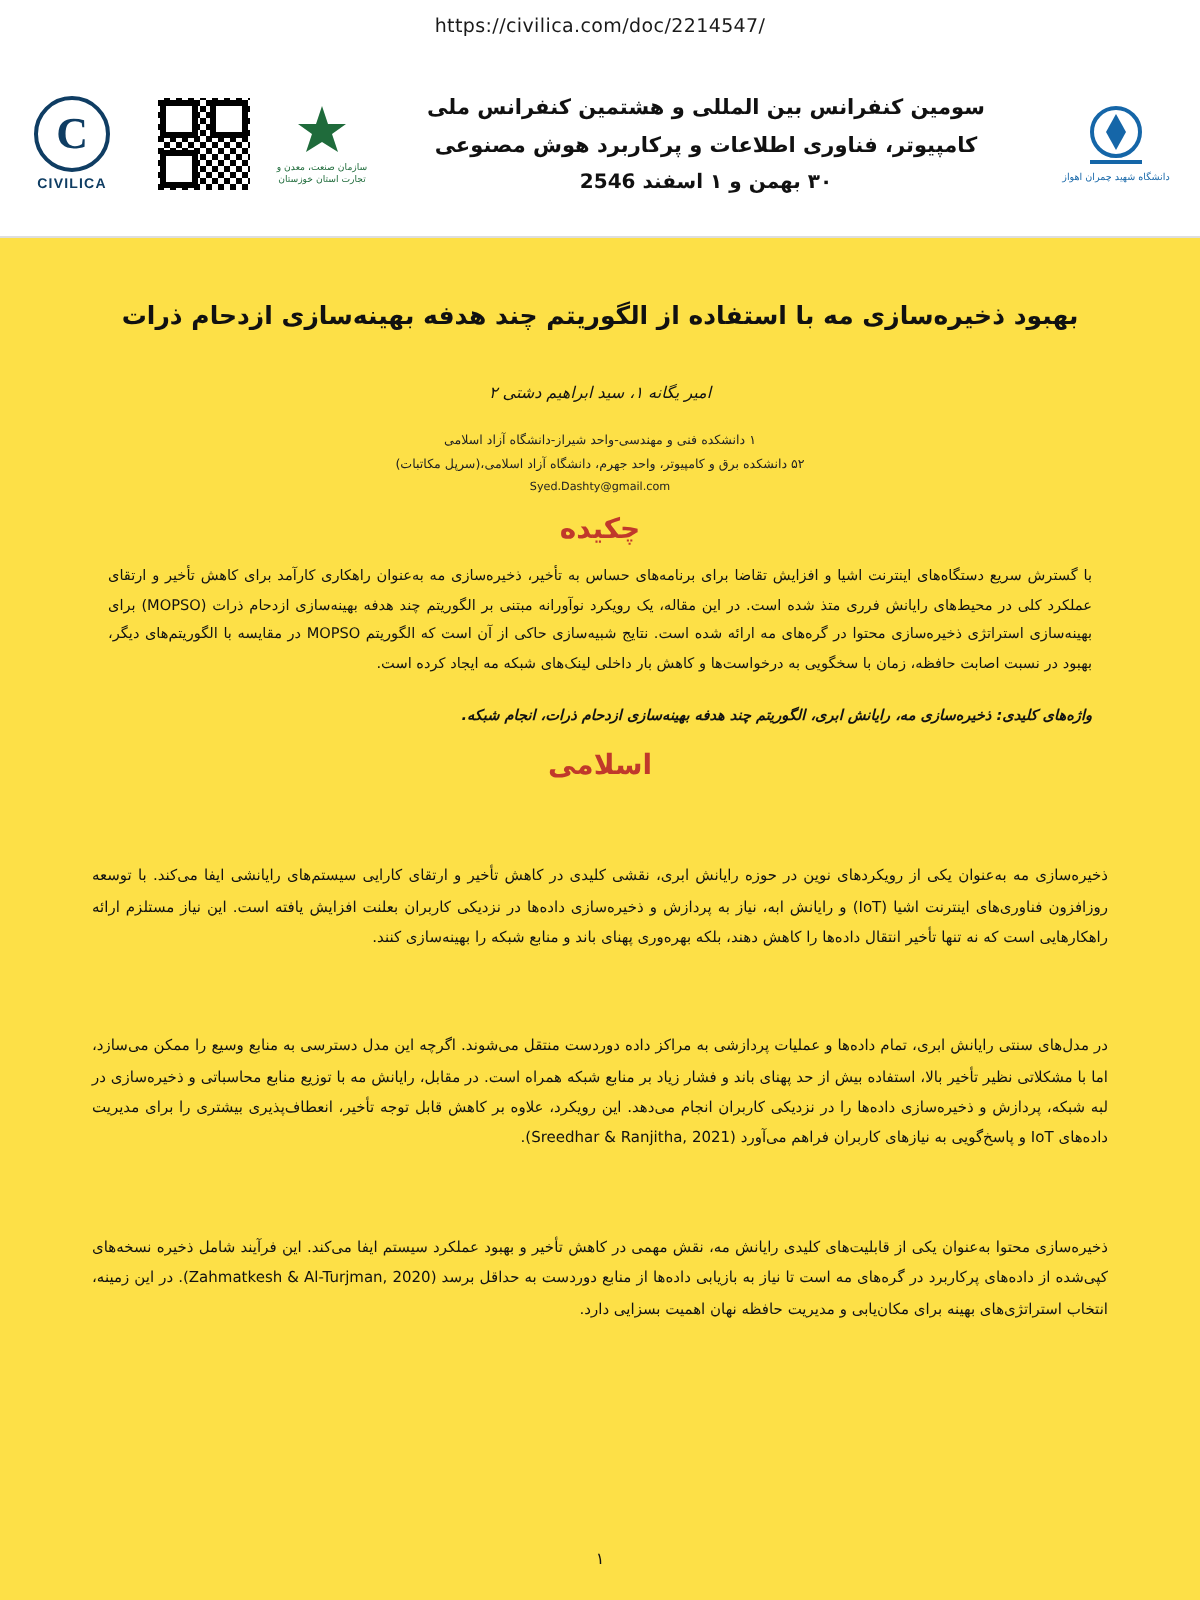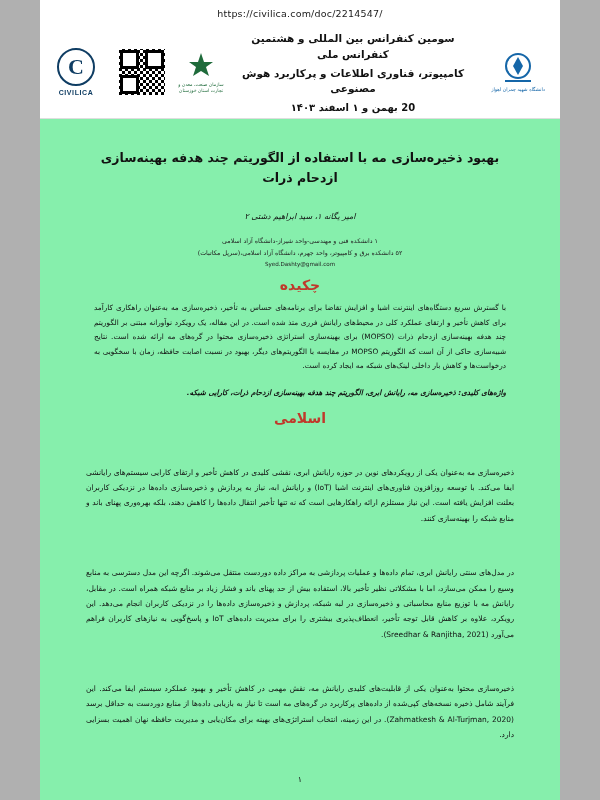--- a/index.html
+++ b/index.html
@@ -1,23 +1,23 @@
 <!DOCTYPE html>
 <html lang="fa" dir="rtl"><head>
 <meta charset="utf-8">
 <style>
   html, body {
     margin: 0;
     padding: 0;
     background: #b0b0b0;
   }
   .page {
-    width: 520px;
+    width: 600px;
     height: 800px;
-    background: #86efac;
+    background: #fde047;
     margin: 0 auto;
     position: relative;
     font-family: "DejaVu Sans", "Liberation Sans", sans-serif;
     overflow: hidden;
     box-sizing: border-box;
   }
 
   
   .url-bar {
     position: absolute;
@@ -300,21 +300,21 @@
         <svg width="30" height="30" viewBox="0 0 30 30" aria-hidden="true">
           <path d="M15 3 L18 12 L27 12 L20 17 L23 26 L15 21 L7 26 L10 17 L3 12 L12 12 Z" fill="#1f6b3b"></path>
         </svg>
       </div>
       <div class="seal-caption">سازمان صنعت، معدن و تجارت استان خوزستان</div>
     </div>
 
     <div class="conf-title">
       <div class="line">سومین کنفرانس بین المللی و هشتمین کنفرانس ملی</div>
       <div class="line">کامپیوتر، فناوری اطلاعات و پرکاربرد هوش مصنوعی</div>
-      <div class="date">20 بهمن و ۱ اسفند ۱۴۰۳</div>
+      <div class="date">۳۰ بهمن و ۱ اسفند 2546</div>
     </div>
 
     <div class="uni">
       <div class="uni-mark">
         <svg width="38" height="34" viewBox="0 0 38 34" aria-hidden="true">
           <circle cx="19" cy="15" r="12" fill="none" stroke="#1566a8" stroke-width="2"></circle>
           <path d="M19 6 L24 15 L19 24 L14 15 Z" fill="#1566a8"></path>
           <rect x="6" y="29" width="26" height="2" fill="#1566a8"></rect>
         </svg>
       </div>
@@ -330,21 +330,21 @@
     <div class="authors">امیر یگانه ۱، سید ابراهیم دشتی ۲</div>
     <div class="affil">۱ دانشکده فنی و مهندسی-واحد شیراز-دانشگاه آزاد اسلامی</div>
     <div class="affil">۵۲ دانشکده برق و کامپیوتر، واحد جهرم، دانشگاه آزاد اسلامی،(سرپل مکاتبات)</div>
     <div class="email">Syed.Dashty@gmail.com</div>
 
     <div class="section-head">چکیده</div>
     <div class="abstract">با گسترش سریع دستگاه‌های اینترنت اشیا و افزایش تقاضا برای برنامه‌های حساس به تأخیر، ذخیره‌سازی مه به‌عنوان راهکاری کارآمد برای کاهش تأخیر و ارتقای عملکرد کلی در محیط‌های رایانش فرری متذ شده است. در این مقاله، یک رویکرد نوآورانه مبتنی بر الگوریتم چند هدفه بهینه‌سازی ازدحام ذرات (MOPSO) برای بهینه‌سازی استراتژی ذخیره‌سازی محتوا در گره‌های مه ارائه شده است. نتایج شبیه‌سازی حاکی از آن است که الگوریتم MOPSO در مقایسه با الگوریتم‌های دیگر، بهبود در نسبت اصابت حافظه، زمان با سخگویی به درخواست‌ها و کاهش بار داخلی لینک‌های شبکه مه ایجاد کرده است.</div>
 
     <div class="keywords">
       <span>واژه‌های کلیدی:</span>
-      <span>ذخیره‌سازی مه، رایانش ابری، الگوریتم چند هدفه بهینه‌سازی ازدحام ذرات، کارایی شبکه.</span>
+      <span>ذخیره‌سازی مه، رایانش ابری، الگوریتم چند هدفه بهینه‌سازی ازدحام ذرات، انجام شبکه.</span>
     </div>
 
     <div class="section-head">اسلامی</div>
 
     <div class="para">ذخیره‌سازی مه به‌عنوان یکی از رویکردهای نوین در حوزه رایانش ابری، نقشی کلیدی در کاهش تأخیر و ارتقای کارایی سیستم‌های رایانشی ایفا می‌کند. با توسعه روزافزون فناوری‌های اینترنت اشیا (IoT) و رایانش ابه، نیاز به پردازش و ذخیره‌سازی داده‌ها در نزدیکی کاربران بعلنت افزایش یافته است. این نیاز مستلزم ارائه راهکارهایی است که نه تنها تأخیر انتقال داده‌ها را کاهش دهند، بلکه بهره‌وری پهنای باند و منابع شبکه را بهینه‌سازی کنند.</div>
     <div class="para">در مدل‌های سنتی رایانش ابری، تمام داده‌ها و عملیات پردازشی به مراکز داده دوردست منتقل می‌شوند. اگرچه این مدل دسترسی به منابع وسیع را ممکن می‌سازد، اما با مشکلاتی نظیر تأخیر بالا، استفاده بیش از حد پهنای باند و فشار زیاد بر منابع شبکه همراه است. در مقابل، رایانش مه با توزیع منابع محاسباتی و ذخیره‌سازی در لبه شبکه، پردازش و ذخیره‌سازی داده‌ها را در نزدیکی کاربران انجام می‌دهد. این رویکرد، علاوه بر کاهش قابل توجه تأخیر، انعطاف‌پذیری بیشتری را برای مدیریت داده‌های IoT و پاسخ‌گویی به نیازهای کاربران فراهم می‌آورد (Sreedhar &amp; Ranjitha, 2021).</div>
     <div class="para">ذخیره‌سازی محتوا به‌عنوان یکی از قابلیت‌های کلیدی رایانش مه، نقش مهمی در کاهش تأخیر و بهبود عملکرد سیستم ایفا می‌کند. این فرآیند شامل ذخیره نسخه‌های کپی‌شده از داده‌های پرکاربرد در گره‌های مه است تا نیاز به بازیابی داده‌ها از منابع دوردست به حداقل برسد (Zahmatkesh &amp; Al-Turjman, 2020). در این زمینه، انتخاب استراتژی‌های بهینه برای مکان‌یابی و مدیریت حافظه نهان اهمیت بسزایی دارد.</div>
 
   </div>
 

